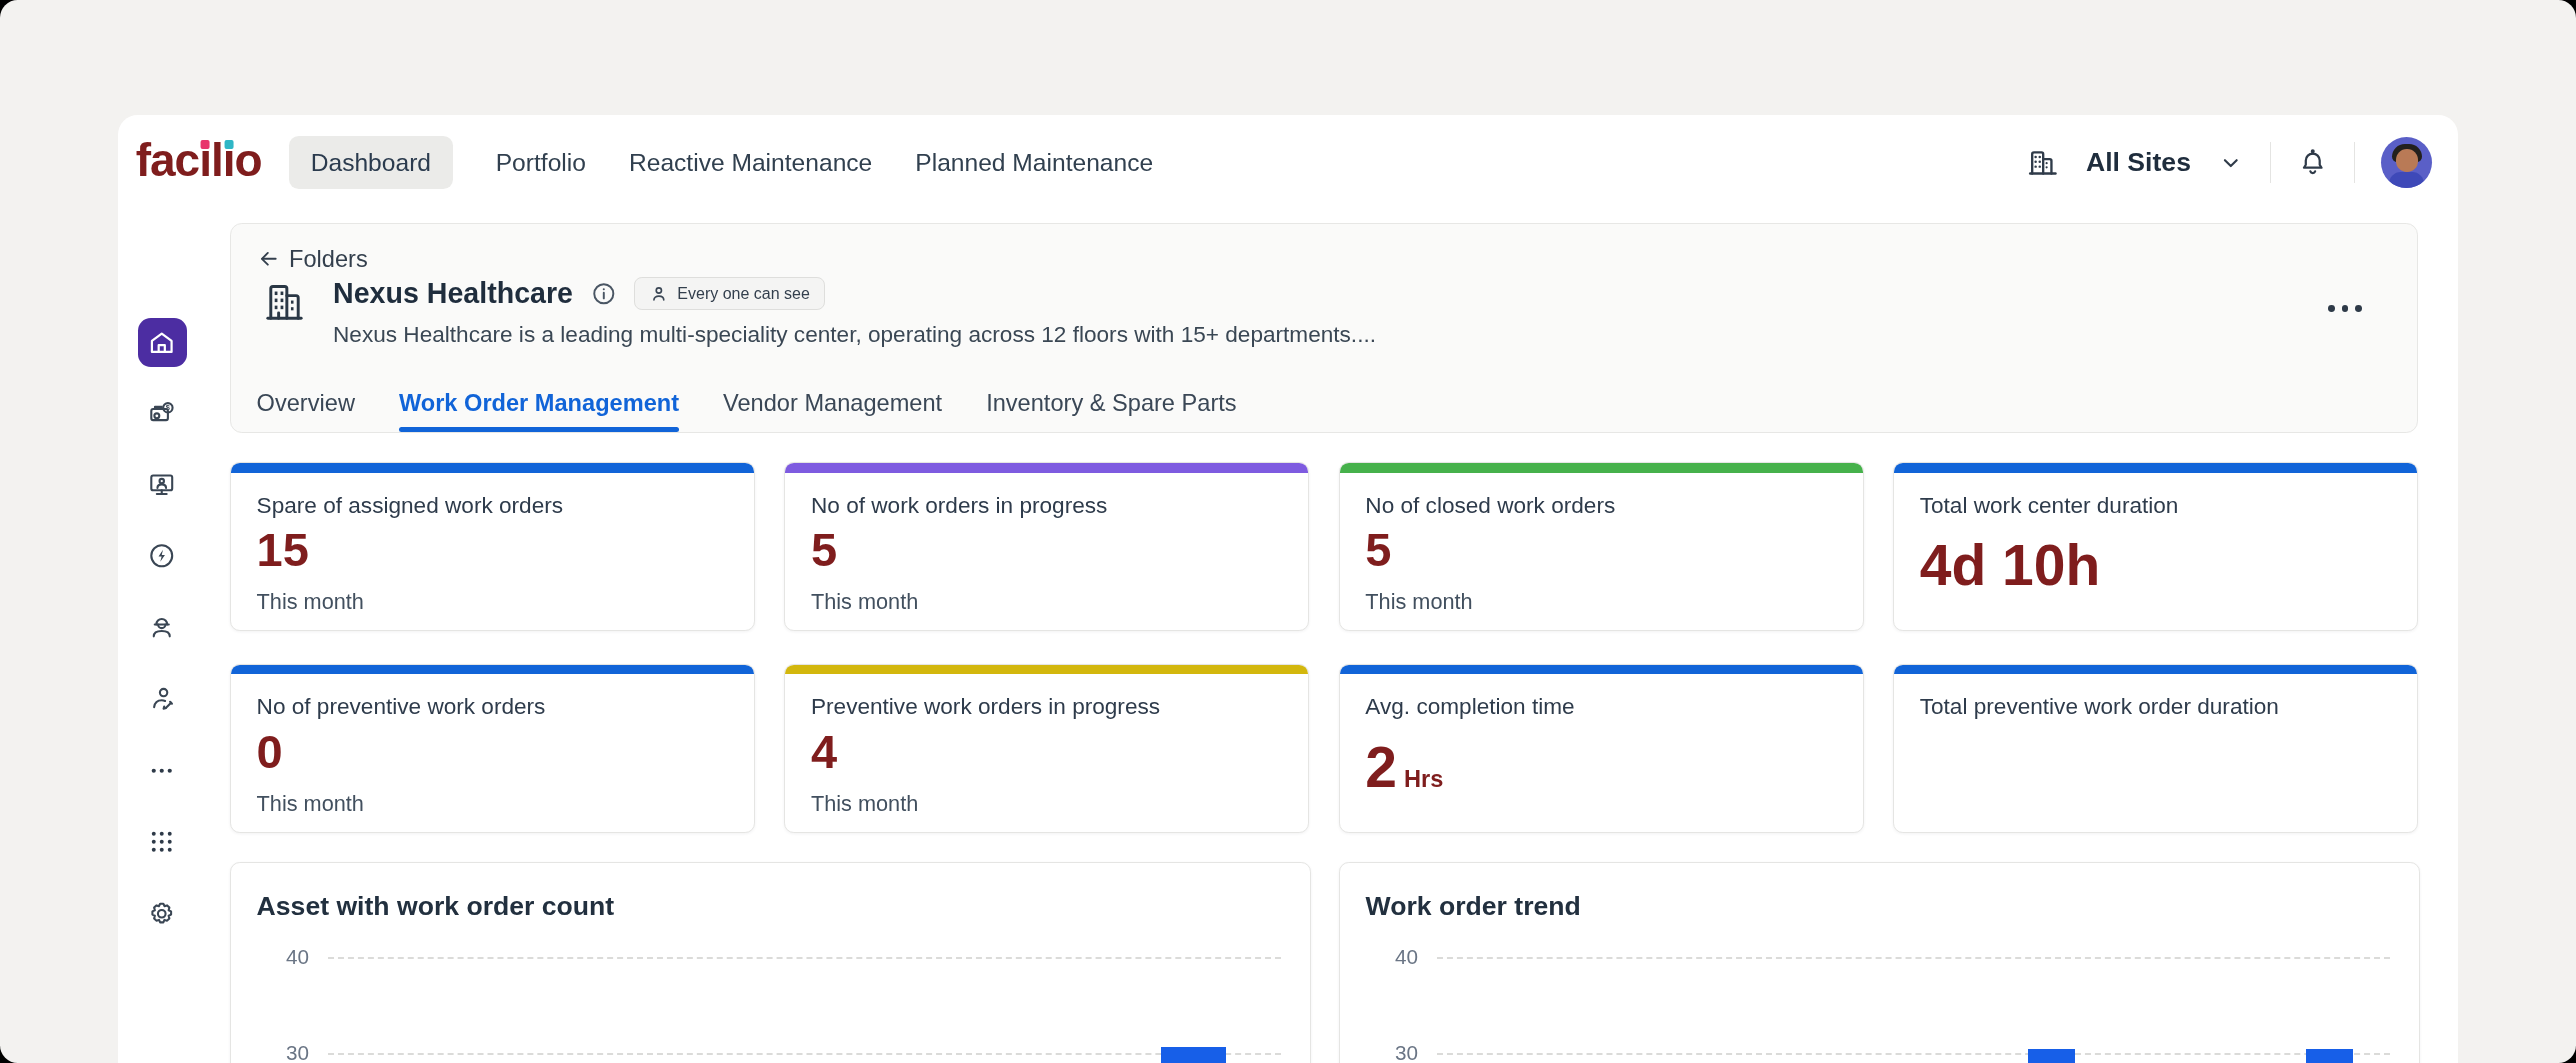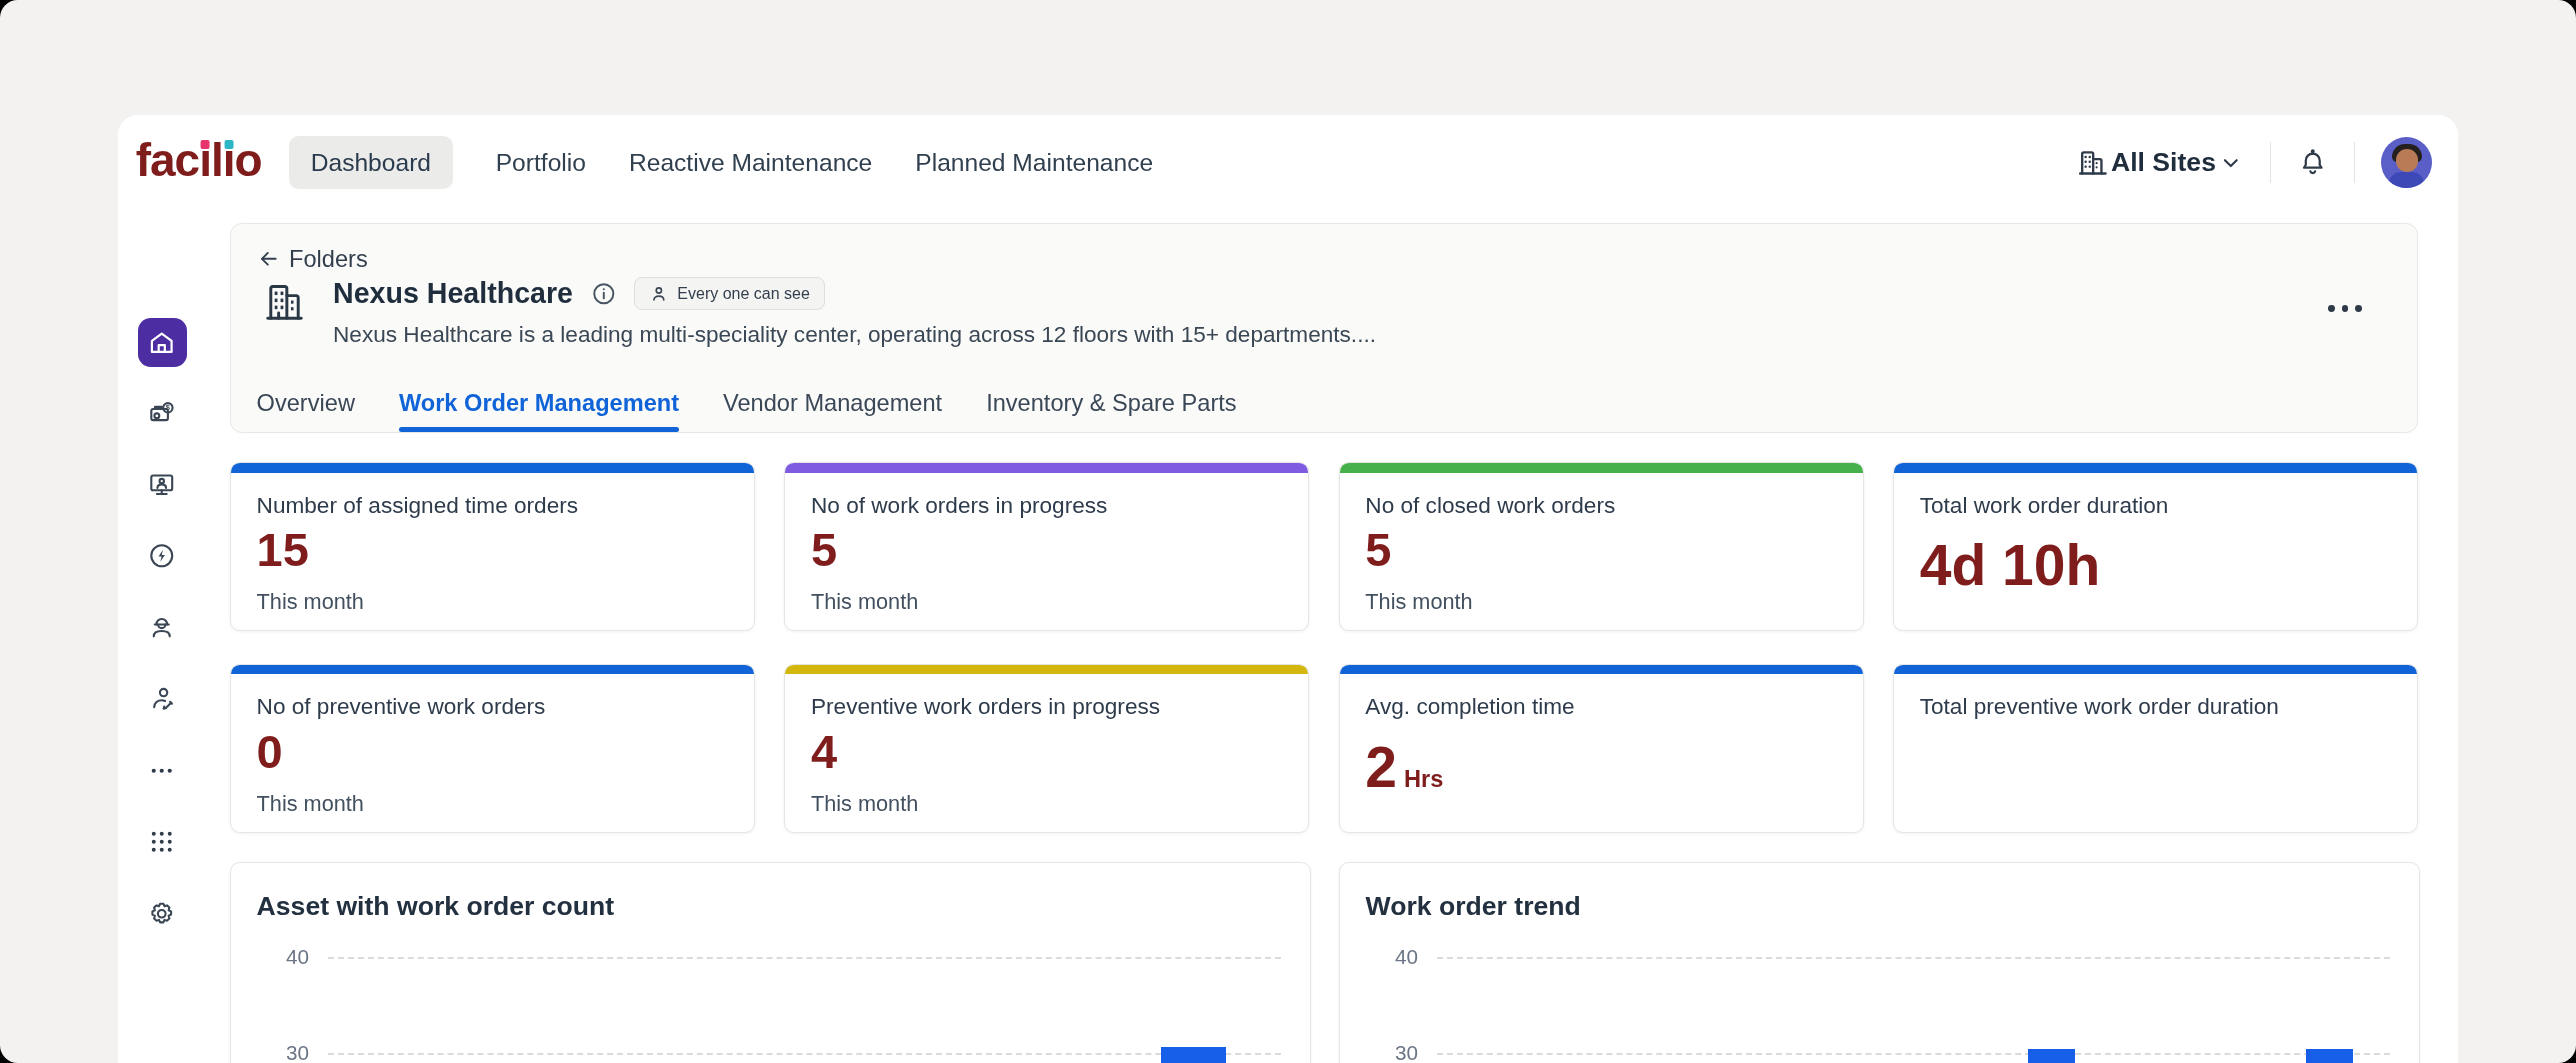--- a/index.html
+++ b/index.html
@@ -13,21 +13,21 @@
   .logo{position:absolute;left:17.7px;top:17.7px;font-size:46px;font-weight:800;color:#7f1d1d;
     letter-spacing:-1px;display:flex;align-items:flex-start;line-height:1.2;}
   .logo .iw{position:relative;}
   .logo .ldot{position:absolute;top:6.9px;left:50%;transform:translateX(-50%);width:8.9px;height:9.8px;border-radius:2px;}
   .ldot.pink{background:#E8356D;}
   .ldot.teal{background:#2FB6C6;}
   .main-nav{position:absolute;left:171px;top:0;height:95px;display:flex;align-items:center;gap:43px;}
   .nav-item{font-size:24.6px;color:#31404F;font-weight:500;cursor:pointer;}
   .nav-item.active{background:#EBEBE9;border-radius:9.8px;padding:12.8px 21.7px;color:#2B3B4E;}
   .header-right{position:absolute;right:25.6px;top:0;height:95px;display:flex;align-items:center;}
-  .site-switcher{display:flex;align-items:center;gap:2px;cursor:pointer;}
+  .site-switcher{display:flex;align-items:center;gap:27px;cursor:pointer;}
   .site-label{font-size:26.6px;font-weight:600;color:#1F2D3D;}
   .hsep{width:1px;height:41px;background:#E4E4E2;margin:0 26.6px;}
   .avatar{width:51px;height:51px;border-radius:50%;background:#5A5FC7;position:relative;overflow:hidden;}
   .avatar .hair{position:absolute;left:10.8px;top:6.9px;width:29.5px;height:17.7px;border-radius:14.8px 14.8px 5.9px 5.9px;background:#23201D;}
   .avatar .face{position:absolute;left:14.8px;top:11.8px;width:21.7px;height:23.6px;border-radius:10.8px;background:#B97A56;}
   .avatar .shirt{position:absolute;left:7.9px;top:35px;width:35px;height:19.7px;border-radius:11.8px 11.8px 0 0;background:#3E49B8;}
 
   
   .sidebar{position:absolute;left:19.7px;top:203px;width:49px;display:flex;flex-direction:column;
     align-items:center;gap:42px;}
@@ -308,21 +308,21 @@
       <div class="tab">
             <span>Inventory &amp; Spare Parts</span>
           </div>
     </div>
   </div>
 
   <div class="cards">
 
     <div class="stat-card">
       <div class="accent" style="background-color: rgb(17, 100, 216);"></div>
-      <div class="s-label">Number of assigned time orders</div>
+      <div class="s-label">Spare of assigned work orders</div>
       <div class="s-value num">
             <span>15</span>
             <span class="s-unit"></span>
           </div>
       <div class="s-caption">This month</div>
     </div>
 
     <div class="stat-card">
       <div class="accent" style="background-color: rgb(126, 91, 224);"></div>
       <div class="s-label">No of work orders in progress</div>
@@ -338,21 +338,21 @@
       <div class="s-label">No of closed work orders</div>
       <div class="s-value num">
             <span>5</span>
             <span class="s-unit"></span>
           </div>
       <div class="s-caption">This month</div>
     </div>
 
     <div class="stat-card">
       <div class="accent" style="background-color: rgb(17, 100, 216);"></div>
-      <div class="s-label">Total work order duration</div>
+      <div class="s-label">Total work center duration</div>
       <div class="s-value big">
             <span>4d 10h</span>
             <span class="s-unit"></span>
           </div>
       <div class="s-caption"></div>
     </div>
 
     <div class="stat-card">
       <div class="accent" style="background-color: rgb(17, 100, 216);"></div>
       <div class="s-label">No of preventive work orders</div>

